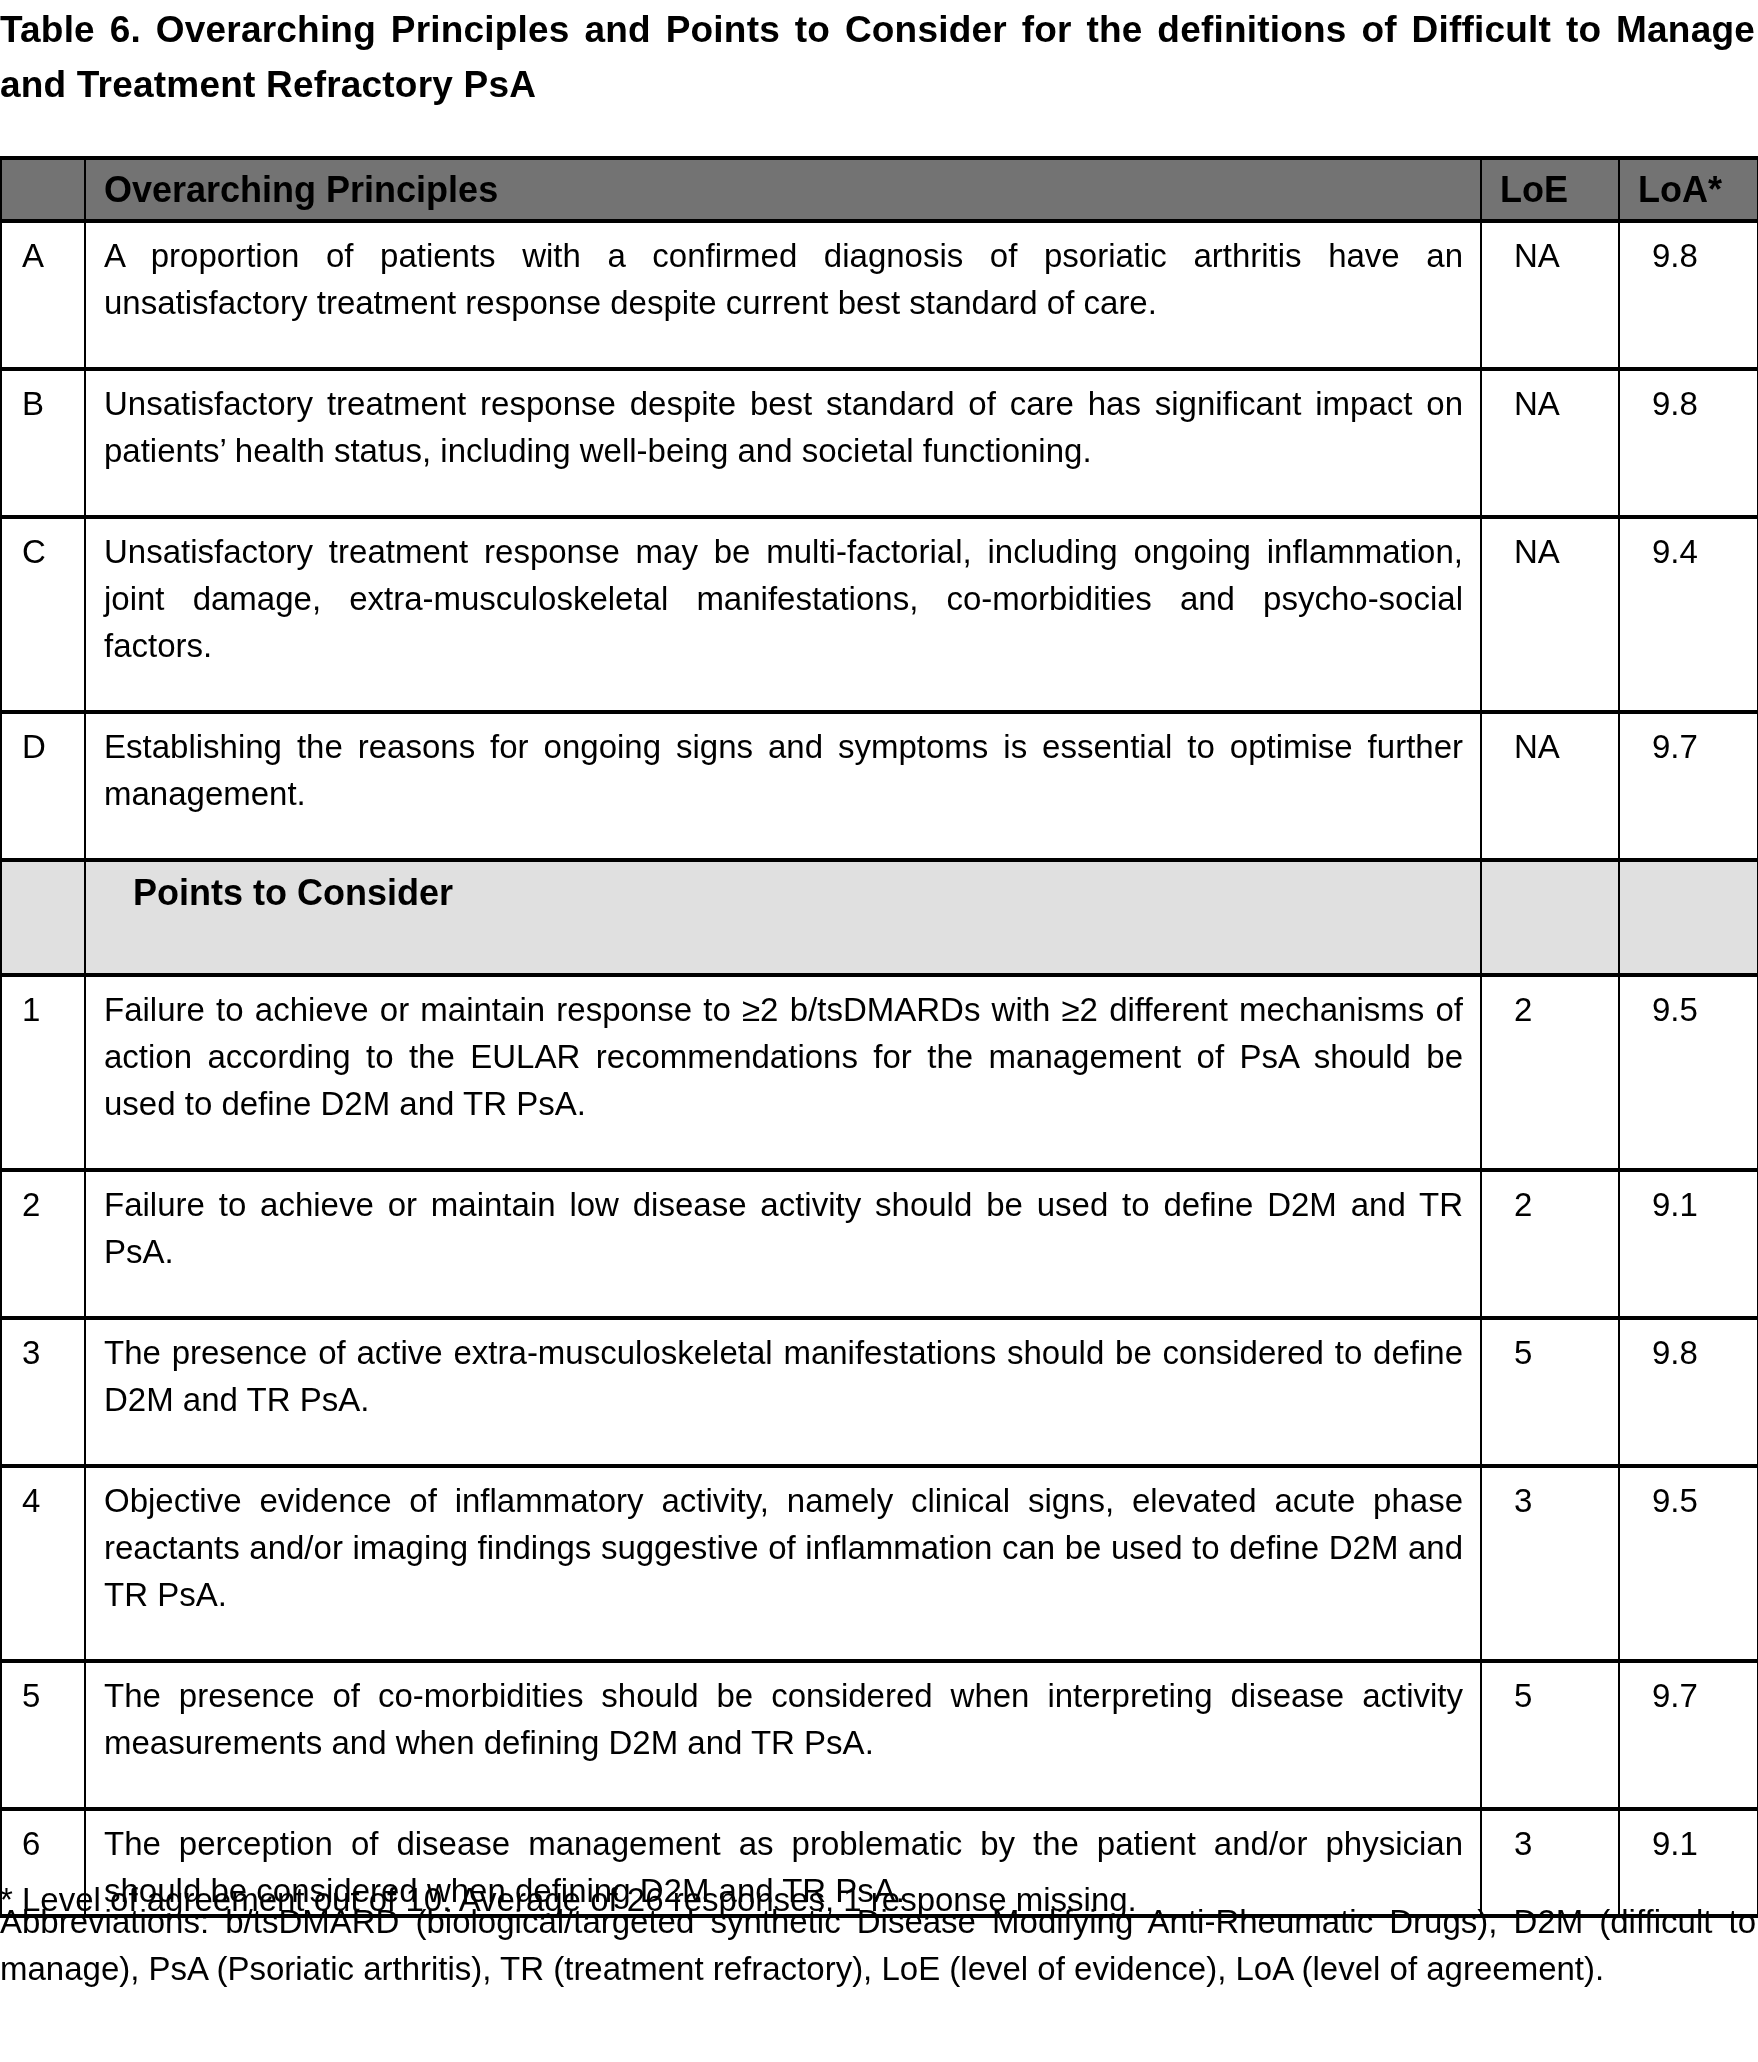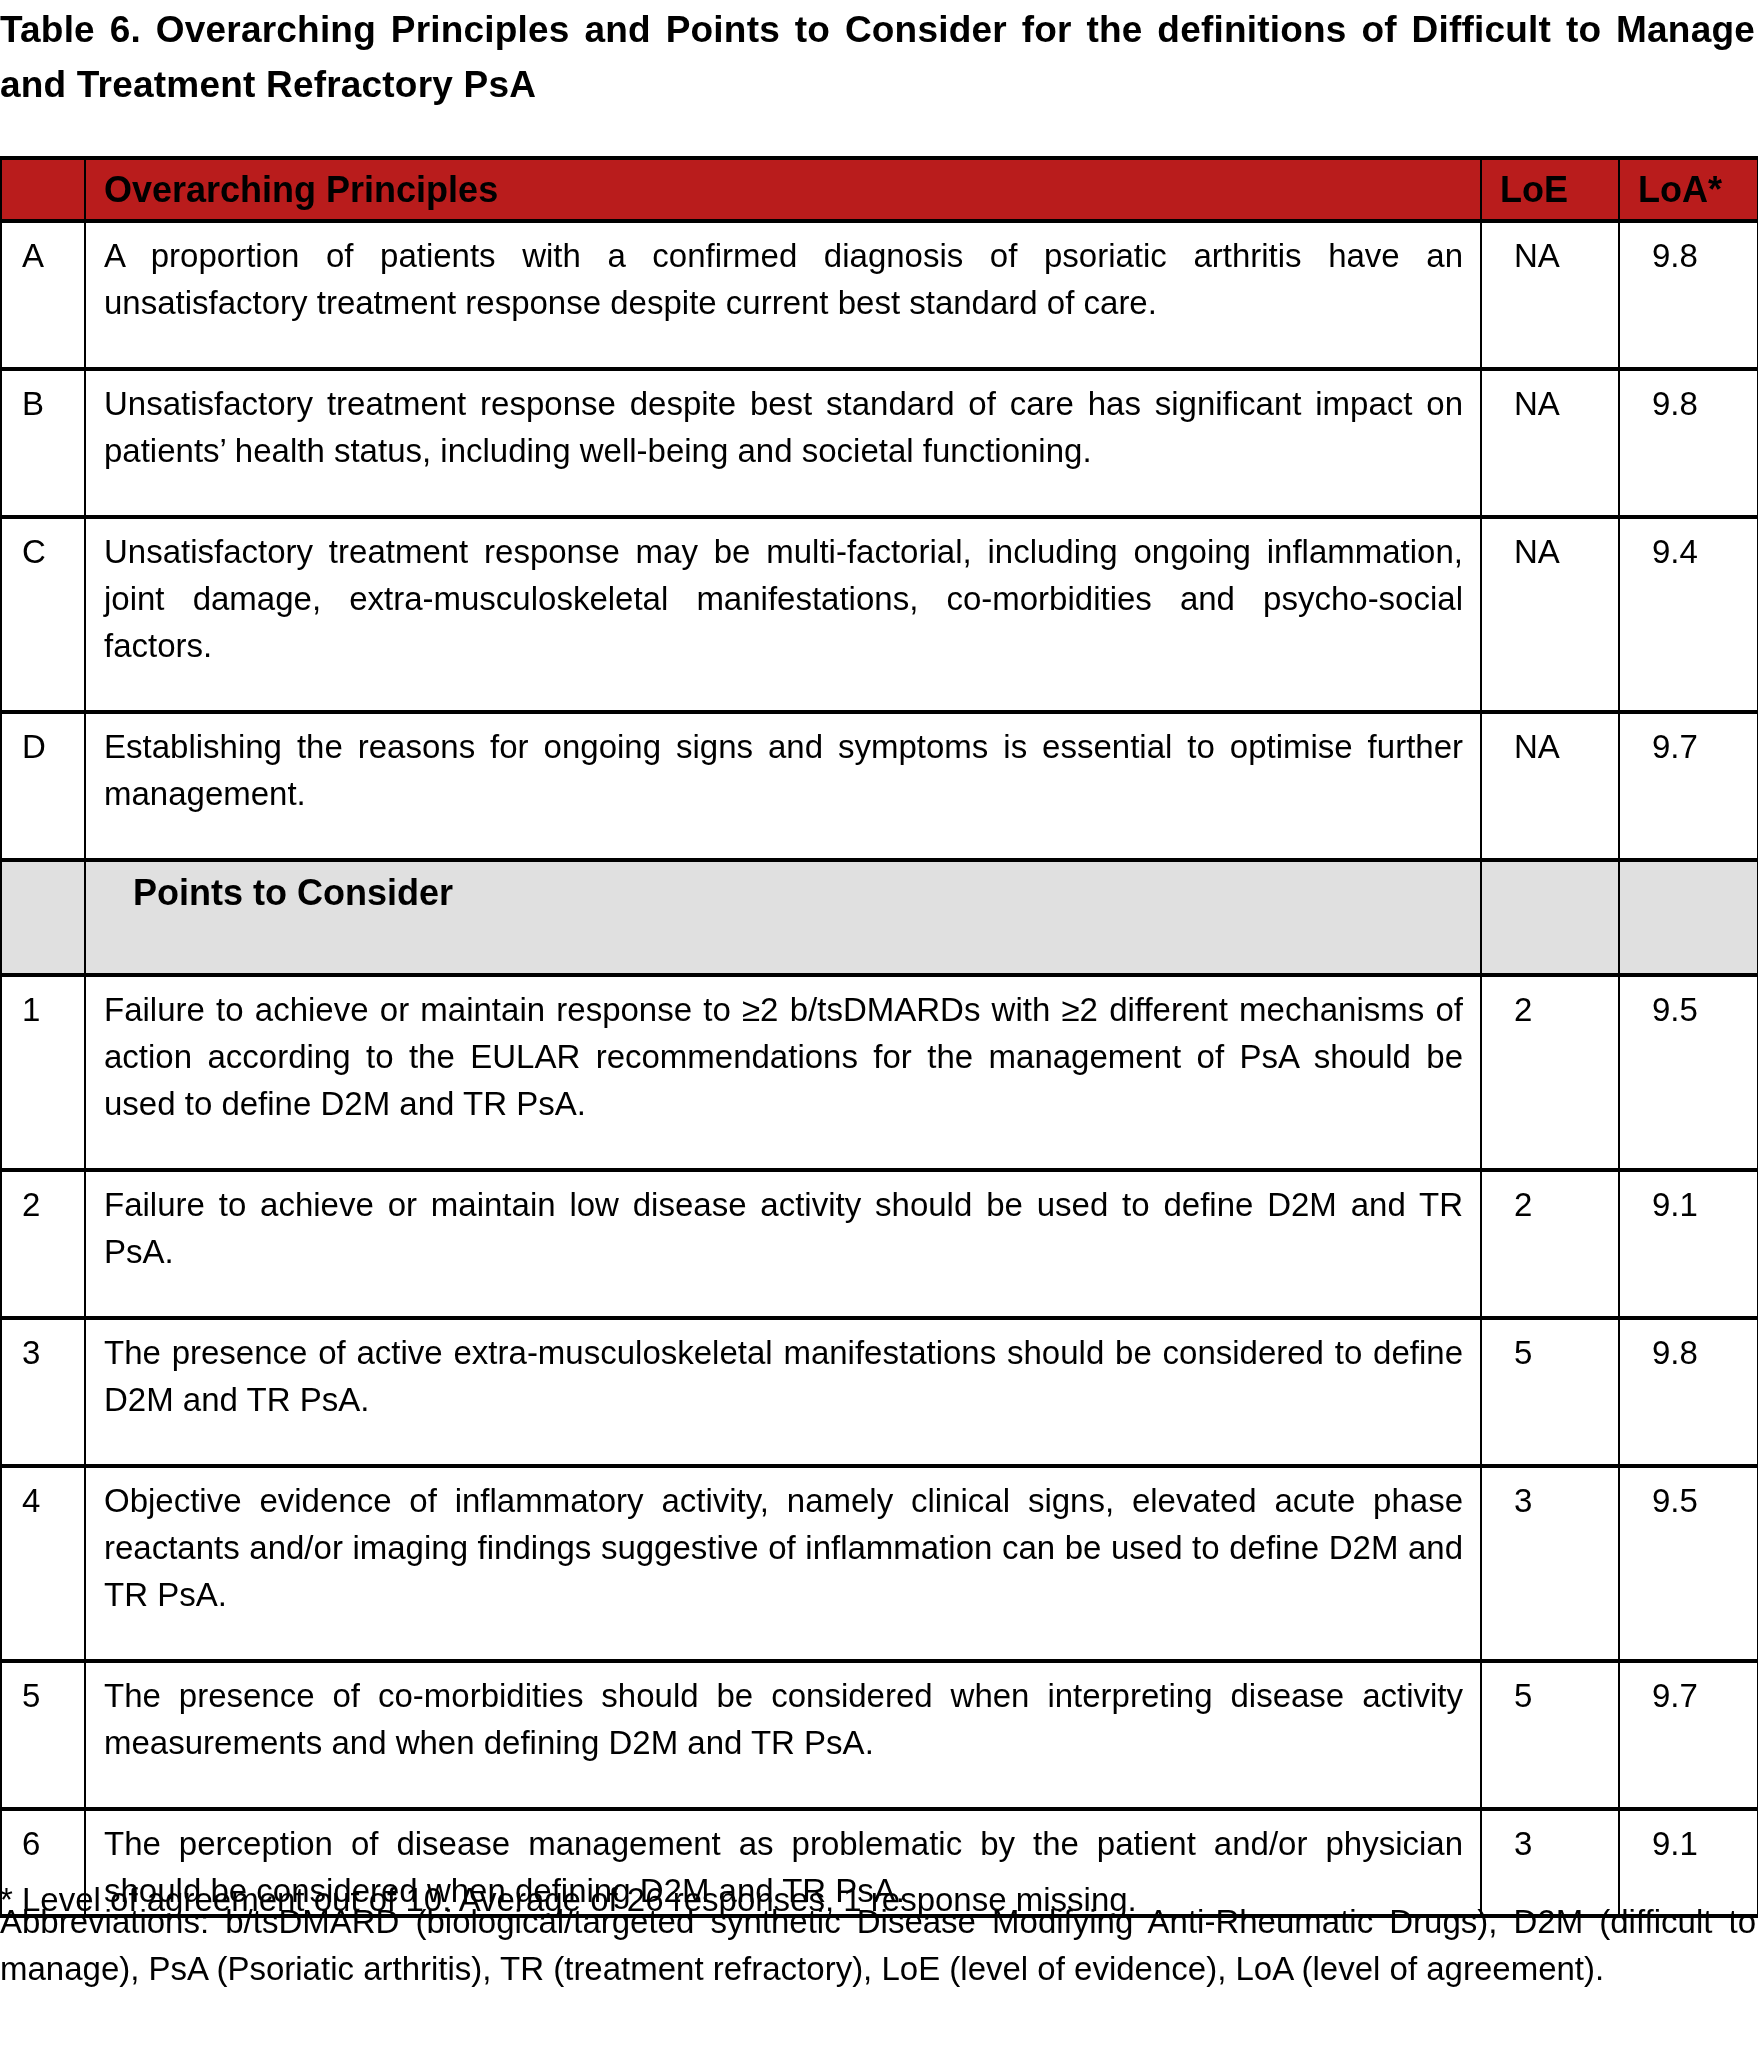--- a/index.html
+++ b/index.html
@@ -21,21 +21,21 @@
   table.main col.c3 { width: 138px; }
   table.main col.c4 { width: 139px; }
   table.main td, table.main th {
     border-left: 2.7px solid #000; border-right: 2.7px solid #000;
     vertical-align: top; font-size: 33px; line-height: 47px;
     padding: 9px 18px 0 18px; font-weight: normal; text-align: left;
   }
   table.main td.id { padding-left: 20px; padding-right: 3.6px; }
   table.main td.num { padding-left: 32px; }
   table.main td.txt { text-align: justify; padding-right: 17px; }
-  tr.hdr td { background: #b91c1c; font-weight: bold; font-size: 36px; height: 53px; padding-top: 5.5px; }
+  tr.hdr td { background: #737373; font-weight: bold; font-size: 36px; height: 53px; padding-top: 5.5px; }
   tr.hdr2 td { background: #e0e0e0; font-weight: bold; font-size: 36px; height: 104px; padding-top: 7.3px; padding-left: 47px; }
   tr.row { border-top: 4.5px solid #000; }
   tr.hdr { border-top: 4.5px solid #000; border-bottom: 4.5px solid #000; }
   tr.hdr2 { border-top: 4.5px solid #000; }
   tr.last { border-bottom: 4.5px solid #000; }
   tr.h2 td { height: 135px; }
   tr.h3 td { height: 182px; }
   tr.hs td { height: 89px; }
   .footnote {
     position: absolute; left: 0; width: 1756px; font-size: 33px; line-height: 47px;

